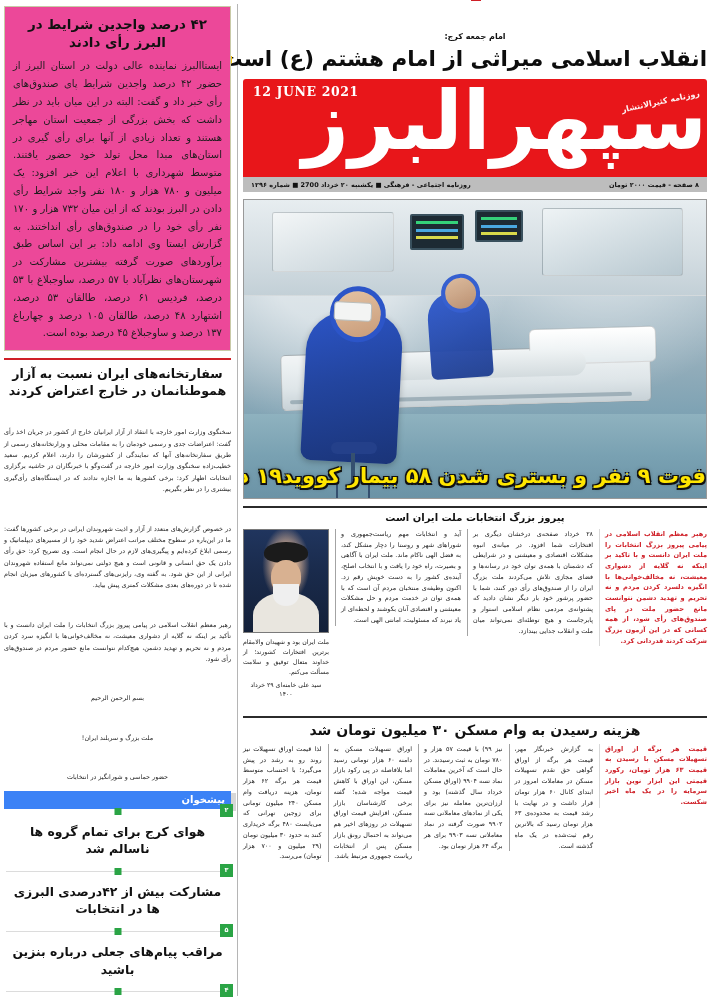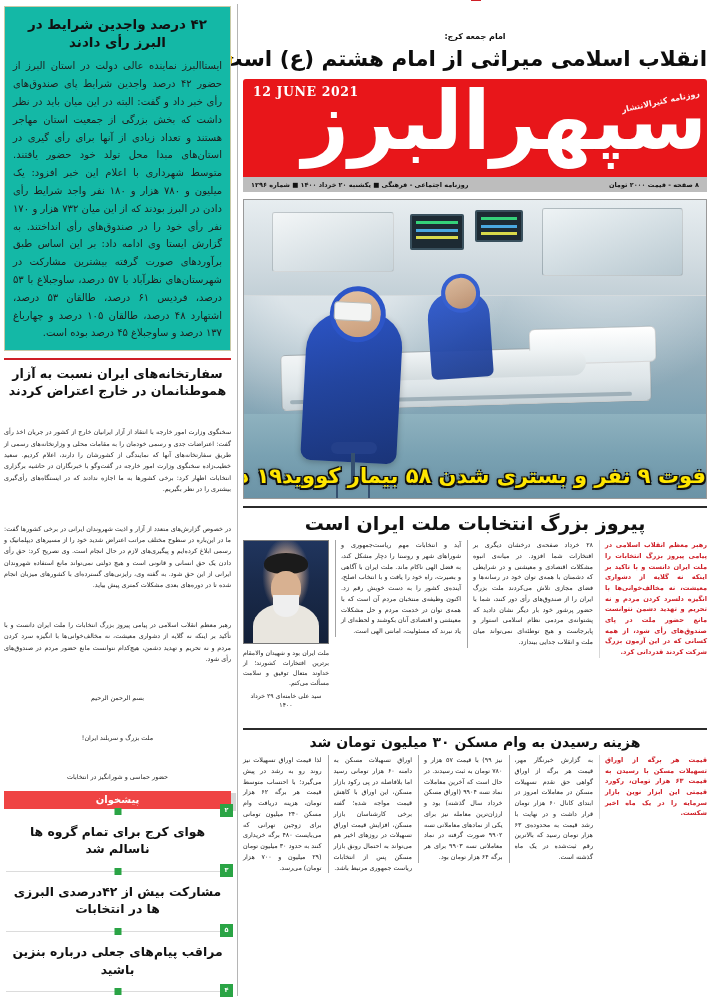--- a/index.html
+++ b/index.html
@@ -316,21 +316,21 @@
   }
 
   
   .article {
     margin-top: 7px;
     border-top: 2px solid #2b2b2b;
     padding-top: 4px;
   }
   .article-headline {
     text-align: center;
-    font-size: 19px;
+    font-size: 10px;
     font-weight: bold;
     color: #111;
     line-height: 1.25;
     margin-bottom: 4px;
     letter-spacing: -0.2px;
   }
   .article-body {
     display: flex;
     flex-direction: row;
     gap: 6px;
@@ -435,21 +435,21 @@
   .right-col {
     position: absolute;
     left: 0;
     top: 0;
     width: 237px;
     height: 1000px;
     padding: 6px 6px 6px 4px;
   }
 
   .news-box {
-    background: #14b8a6;
+    background: #ec4899;
     border: 1px solid #c9caa7;
     padding: 8px 8px 8px;
     margin-bottom: 7px;
   }
   .news-box-title {
     text-align: center;
     font-size: 13.5px;
     font-weight: bold;
     color: #111;
     line-height: 1.35;
@@ -478,26 +478,26 @@
   .rc-body {
     font-size: 6.4px;
     line-height: 1.78;
     color: #1d1d1d;
     text-align: justify;
   }
   .rc-body p { margin-bottom: 3px; margin-top: 28px; }
 
   
   .index-head {
-    background: #ef4444;
+    background: #3b82f6;
     color: #ffffff;
     font-size: 10px;
     font-weight: bold;
     padding: 3px 6px 4px;
-    text-align: center;
+    text-align: right;
     position: relative;
     margin-bottom: 2px;
   }
   .index-head::before {
     content: "";
     position: absolute;
     right: -5px; top: 2px;
     width: 5px; height: 100%;
     background: #d7d7d7;
   }
@@ -567,21 +567,21 @@
       </div>
     </div>
 
     <div class="masthead">
       <div class="masthead-date">12 JUNE 2021</div>
       <div class="masthead-sub">روزنامه كثيرالانتشار</div>
       <div class="masthead-title">سپهرالبرز</div>
     </div>
     <div class="masthead-strip">
       <span>۸ صفحه - قیمت ۲۰۰۰ تومان</span>
-      <span>روزنامه اجتماعی - فرهنگی ■ یکشنبه ۲۰ خرداد ۱۴۰۰ ■ شماره ۱۲۹۶</span>
+      <span>روزنامه اجتماعی - فرهنگی ■ یکشنبه ۲۰ خرداد 2700 ■ شماره ۱۲۹۶</span>
     </div>
 
     <div class="hero">
       <div class="hero-img">
         <div class="hero-eq"></div>
         <div class="monitor m1"></div>
         <div class="monitor m2"></div>
         <div class="hero-floor"></div>
         <div class="hero-bed"></div>
         <div class="hero-patient"></div>

